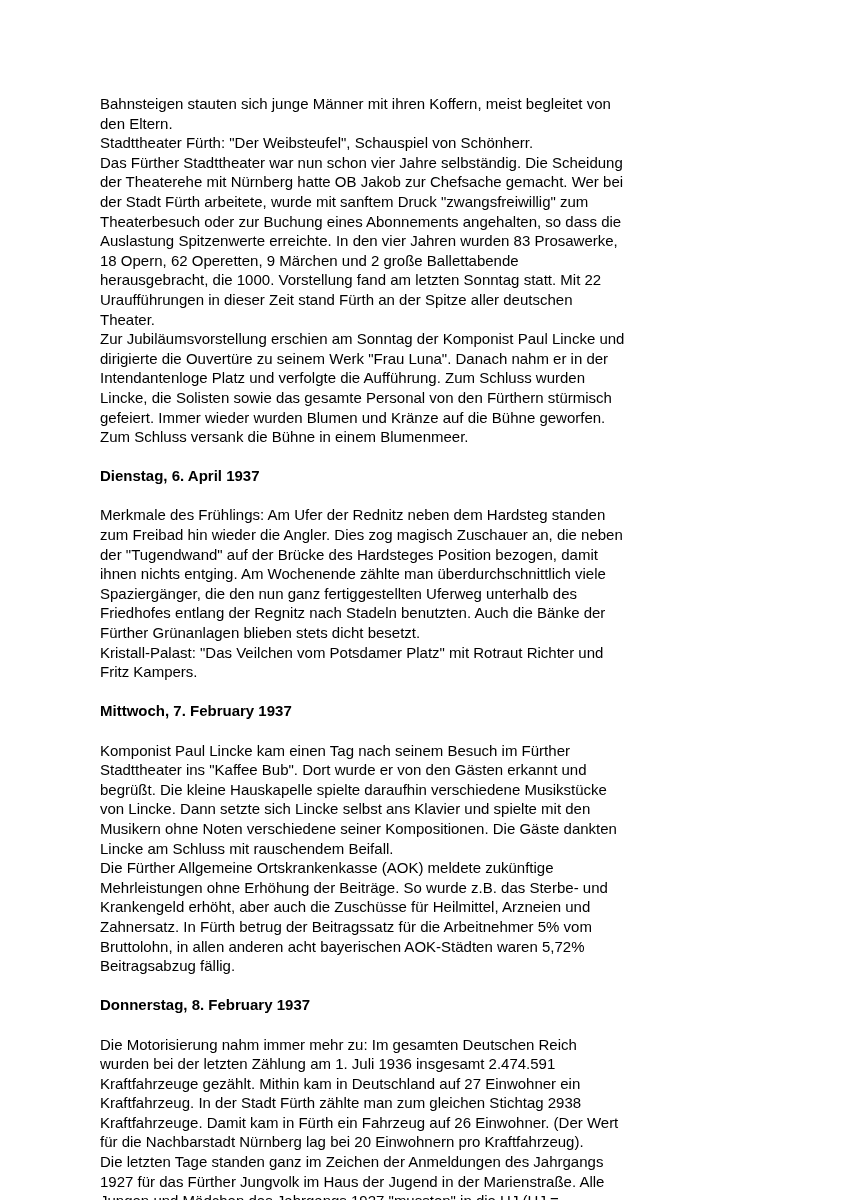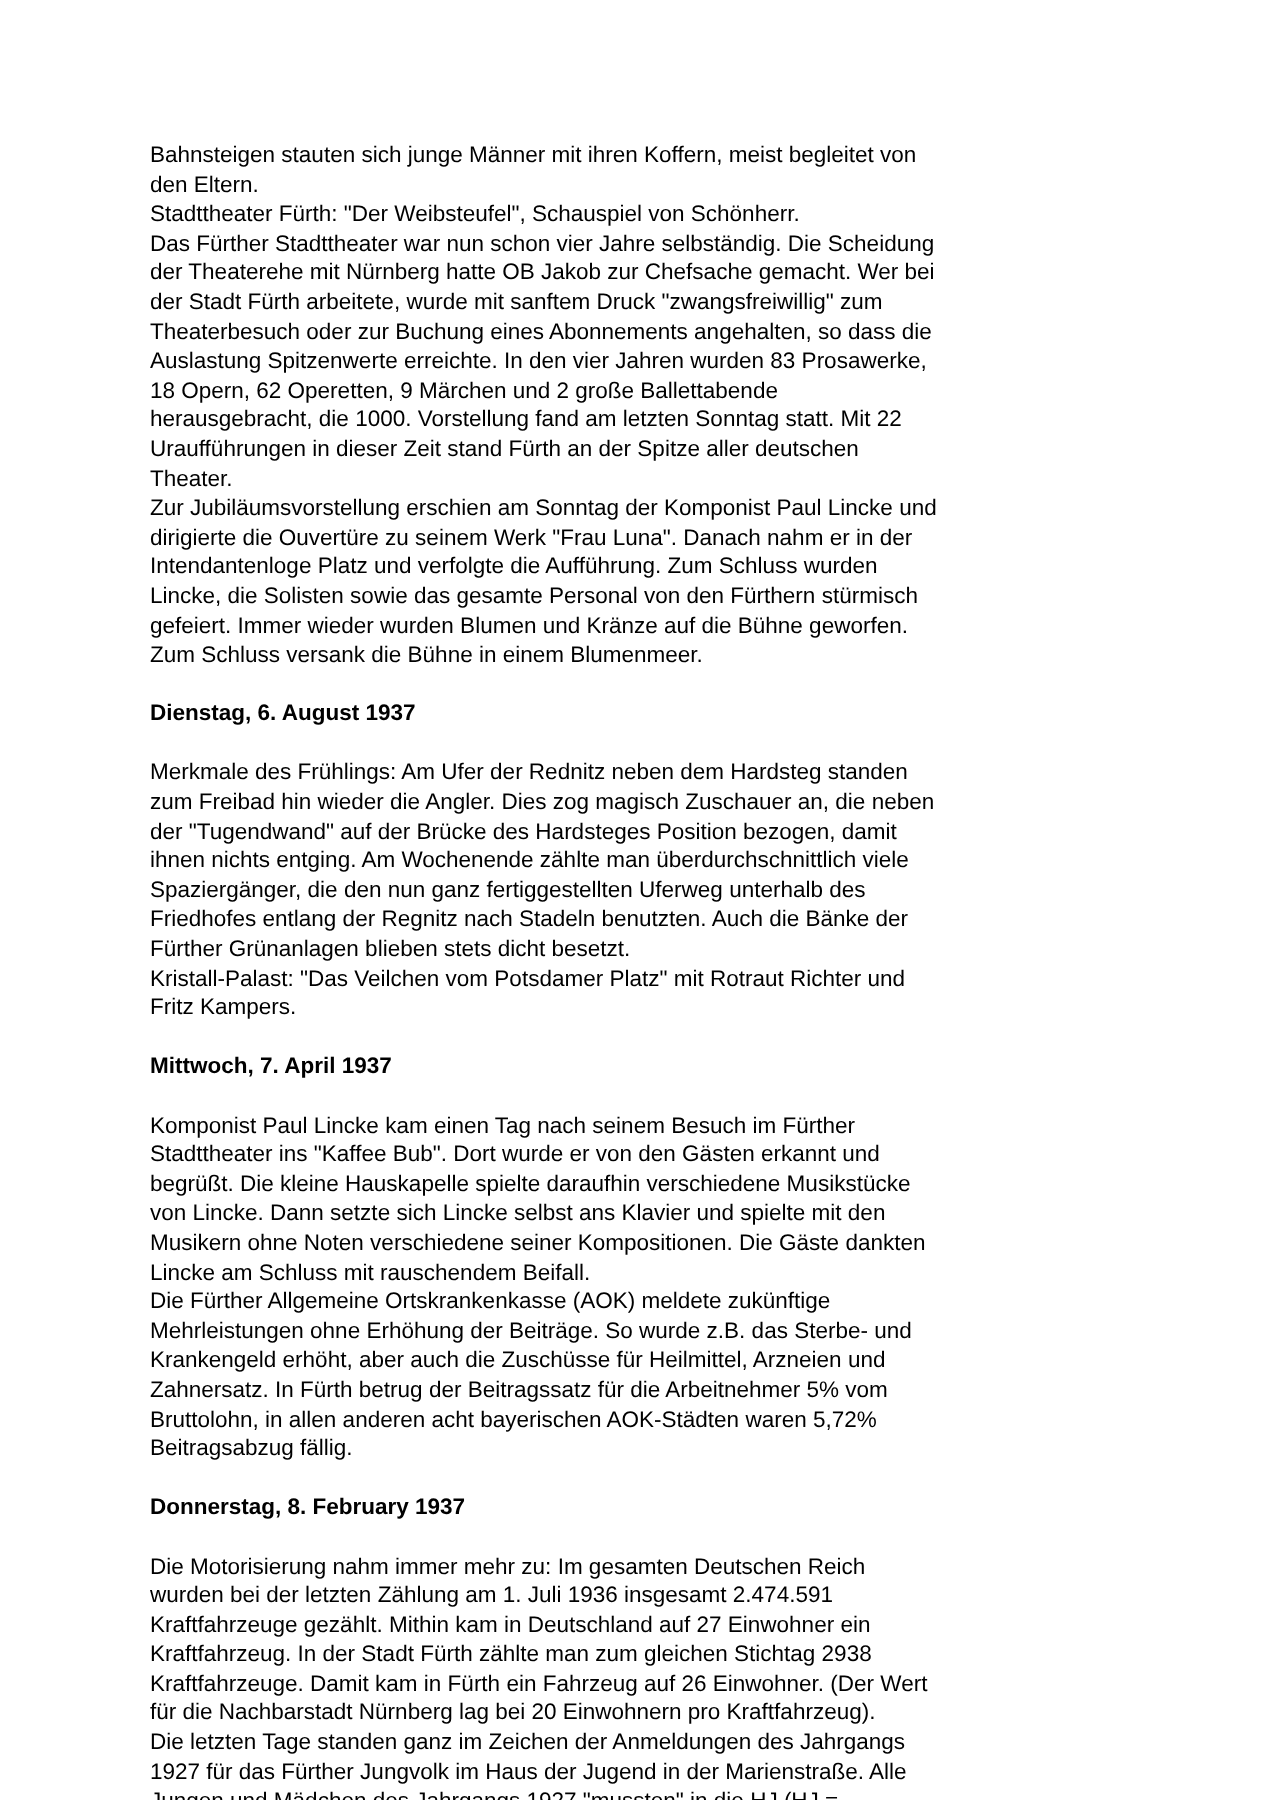--- a/index.html
+++ b/index.html
@@ -39,25 +39,25 @@
 <body>
 
 <div class="page">
 
   <p class="para">Bahnsteigen stauten sich junge Männer mit ihren Koffern, meist begleitet von den Eltern.</p>
   <p class="para">Stadttheater Fürth: "Der Weibsteufel", Schauspiel von Schönherr.</p>
 
   <p class="para">Das Fürther Stadttheater war nun schon vier Jahre selbständig. Die Scheidung der Theaterehe mit Nürnberg hatte OB Jakob zur Chefsache gemacht. Wer bei der Stadt Fürth arbeitete, wurde mit sanftem Druck "zwangsfreiwillig" zum Theaterbesuch oder zur Buchung eines Abonnements angehalten, so dass die Auslastung Spitzenwerte erreichte. In den vier Jahren wurden 83 Prosawerke, 18 Opern, 62 Operetten, 9 Märchen und 2 große Ballettabende herausgebracht, die 1000. Vorstellung fand am letzten Sonntag statt. Mit 22 Uraufführungen in dieser Zeit stand Fürth an der Spitze aller deutschen Theater.</p>
   <p class="para">Zur Jubiläumsvorstellung erschien am Sonntag der Komponist Paul Lincke und dirigierte die Ouvertüre zu seinem Werk "Frau Luna". Danach nahm er in der Intendantenloge Platz und verfolgte die Aufführung. Zum Schluss wurden Lincke, die Solisten sowie das gesamte Personal von den Fürthern stürmisch gefeiert. Immer wieder wurden Blumen und Kränze auf die Bühne geworfen. Zum Schluss versank die Bühne in einem Blumenmeer.</p>
 
-  <h2 class="heading">Dienstag, 6. August 1937</h2>
+  <h2 class="heading">Dienstag, 6. April 1937</h2>
   <p class="para">Merkmale des Frühlings: Am Ufer der Rednitz neben dem Hardsteg standen zum Freibad hin wieder die Angler. Dies zog magisch Zuschauer an, die neben der "Tugendwand" auf der Brücke des Hardsteges Position bezogen, damit ihnen nichts entging. Am Wochenende zählte man überdurchschnittlich viele Spaziergänger, die den nun ganz fertiggestellten Uferweg unterhalb des Friedhofes entlang der Regnitz nach Stadeln benutzten. Auch die Bänke der Fürther Grünanlagen blieben stets dicht besetzt.</p>
   <p class="para">Kristall-Palast: "Das Veilchen vom Potsdamer Platz" mit Rotraut Richter und Fritz Kampers.</p>
 
-  <h2 class="heading">Mittwoch, 7. April 1937</h2>
+  <h2 class="heading">Mittwoch, 7. February 1937</h2>
   <p class="para">Komponist Paul Lincke kam einen Tag nach seinem Besuch im Fürther Stadttheater ins "Kaffee Bub". Dort wurde er von den Gästen erkannt und begrüßt. Die kleine Hauskapelle spielte daraufhin verschiedene Musikstücke von Lincke. Dann setzte sich Lincke selbst ans Klavier und spielte mit den Musikern ohne Noten verschiedene seiner Kompositionen. Die Gäste dankten Lincke am Schluss mit rauschendem Beifall.</p>
   <p class="para">Die Fürther Allgemeine Ortskrankenkasse (AOK) meldete zukünftige Mehrleistungen ohne Erhöhung der Beiträge. So wurde z.B. das Sterbe- und Krankengeld erhöht, aber auch die Zuschüsse für Heilmittel, Arzneien und Zahnersatz. In Fürth betrug der Beitragssatz für die Arbeitnehmer 5% vom Bruttolohn, in allen anderen acht bayerischen AOK-Städten waren 5,72% Beitragsabzug fällig.</p>
 
   <h2 class="heading">Donnerstag, 8. February 1937</h2>
   <p class="para">Die Motorisierung nahm immer mehr zu: Im gesamten Deutschen Reich wurden bei der letzten Zählung am 1. Juli 1936 insgesamt 2.474.591 Kraftfahrzeuge gezählt. Mithin kam in Deutschland auf 27 Einwohner ein Kraftfahrzeug. In der Stadt Fürth zählte man zum gleichen Stichtag 2938 Kraftfahrzeuge. Damit kam in Fürth ein Fahrzeug auf 26 Einwohner. (Der Wert für die Nachbarstadt Nürnberg lag bei 20 Einwohnern pro Kraftfahrzeug).</p>
   <p class="para">Die letzten Tage standen ganz im Zeichen der Anmeldungen des Jahrgangs 1927 für das Fürther Jungvolk im Haus der Jugend in der Marienstraße. Alle Jungen und Mädchen des Jahrgangs 1927 "mussten" in die HJ (HJ = Staatsjugend!) eintreten und sofort ihre Anmeldung vornehmen. Über die Diensttauglichkeit hatte ein HJ-Arzt zu entscheiden. Der erste Appell war für Freitag, 9. April um 13 Uhr auf dem Humbserspielplatz angesetzt. Alle neuen Pimpfe hatten in tadelloser Uniform zu erscheinen. Sie wurden dann auf die einzelnen</p>
 
 </div>
 
 </body></html>

